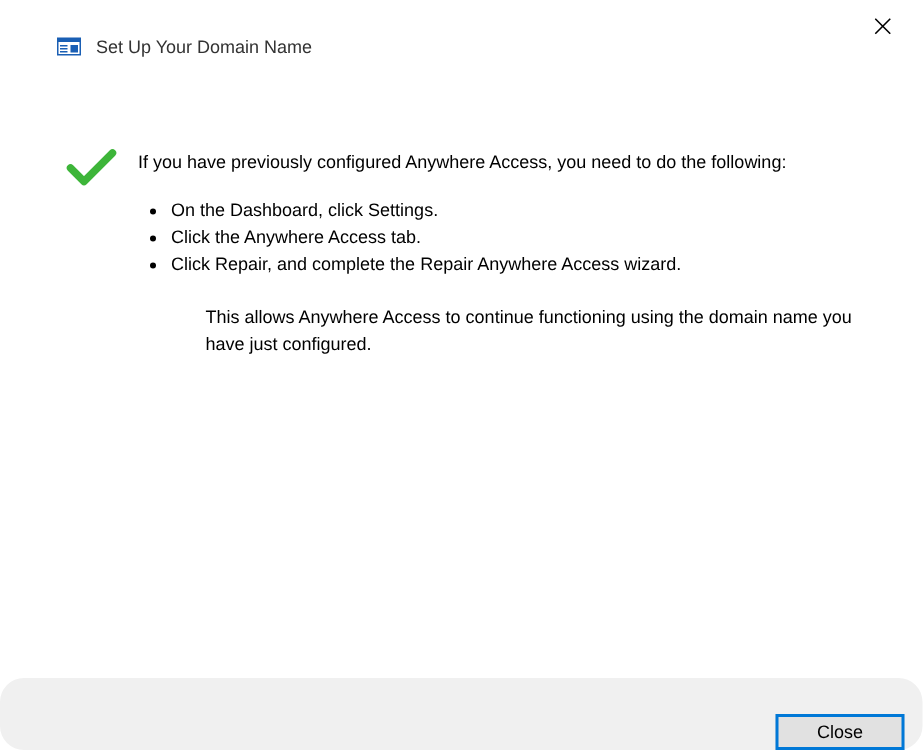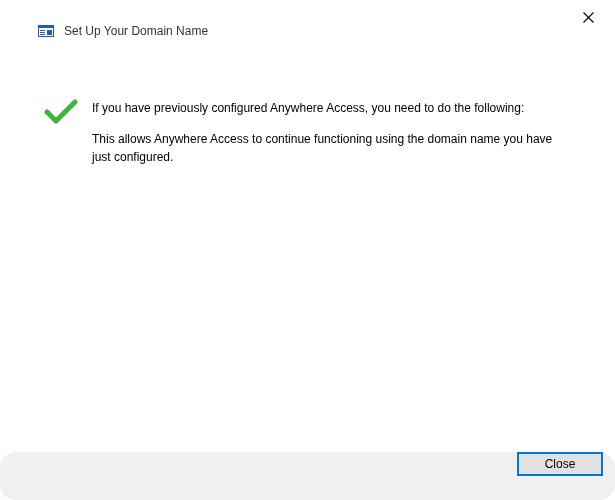--- a/index.html
+++ b/index.html
@@ -78,30 +78,31 @@
     ul {
       list-style: disc;
       padding-left: 22px;
       margin-bottom: 18px;
     }
     li {
       line-height: 1.5;
     }
     .outro {
       line-height: 1.45;
+      margin-left: 45px;
     }
     .footer {
       position: absolute;
       bottom: 0;
       left: 0;
       right: 0;
       height: 48px;
       background: #f0f0f0;
       display: flex;
-      align-items: flex-start;
+      align-items: flex-end;
       justify-content: flex-end;
       padding-right: 12px;
       border-radius: 16px;
     }
     .close-btn {
       min-width: 86px;
       height: 24px;
       background: #e1e1e1;
       border: 2px solid #0078d7;
       font-family: inherit;
@@ -136,20 +137,25 @@
 
 <div class="content">
 
   <div class="body-row">
     <svg class="check-icon" viewBox="0 0 34 28">
       <polyline points="3,14 12,23 31,4" fill="none" stroke="#3db539" stroke-width="5" stroke-linecap="round" stroke-linejoin="round"></polyline>
     </svg>
 
     <div class="body-text">
       <p class="intro">If you have previously configured Anywhere Access, you need to do the following:</p>
+      <ul>
+        <li>On the Dashboard, click Settings.</li>
+        <li>Click the Anywhere Access  tab.</li>
+        <li>Click Repair, and complete the Repair Anywhere Access wizard.</li>
+      </ul>
       <p class="outro">This allows Anywhere Access to continue functioning using the domain name you have just configured.</p>
     </div>
   </div>
 </div>
 
 <div class="footer">
   <button class="close-btn">
     <span>Close</span>
   </button>
 </div>

